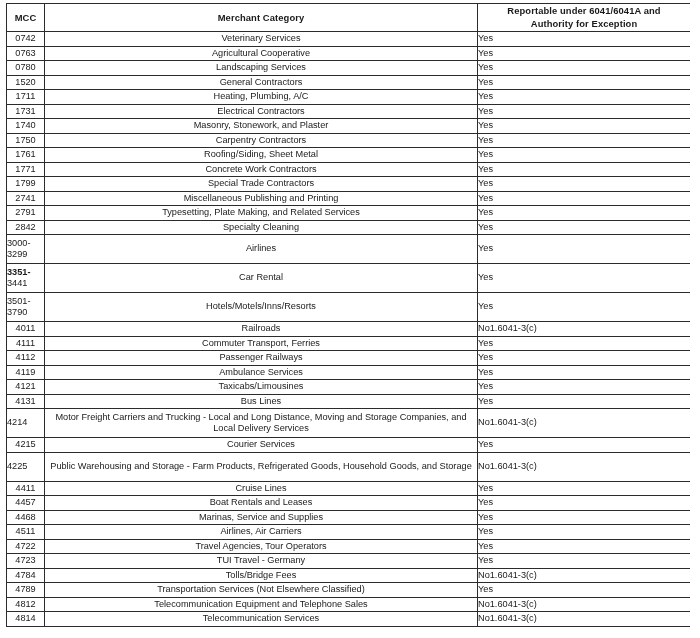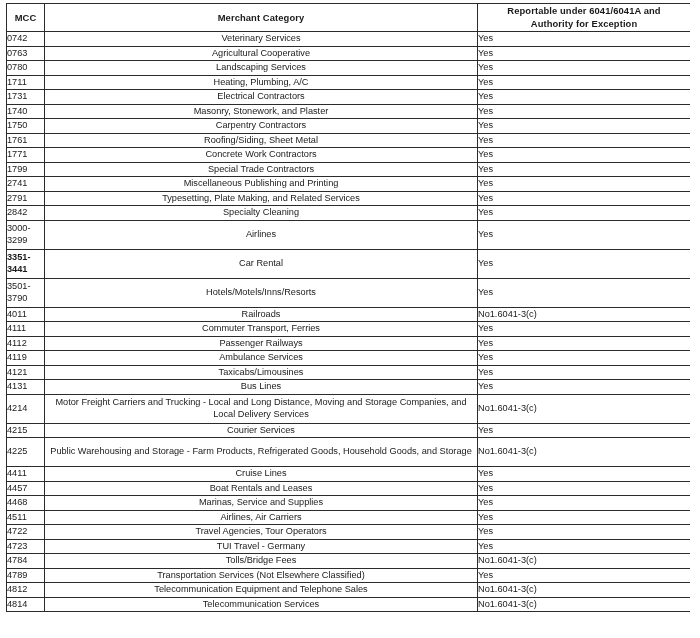--- a/index.html
+++ b/index.html
@@ -64,21 +64,21 @@
     letter-spacing: 0.1px;
   }
   thead th.th-mcc { font-size: 9.4px; }
   thead th.th-rep { line-height: 1.3; }
 
   
   tbody td {
     height: 14.5px;
   }
   td.c-mcc {
-    text-align: left;
+    text-align: center;
     padding-left: 4px;
     padding-right: 2px;
     white-space: normal;
     word-break: break-word;
   }
   td.c-cat {
     text-align: center;
     padding-left: 3px;
     padding-right: 3px;
   }
@@ -127,20 +127,25 @@
             <td class="c-mcc">0763</td>
             <td class="c-cat">Agricultural Cooperative</td>
             <td class="c-rep">Yes</td>
           </tr>
           <tr>
             <td class="c-mcc">0780</td>
             <td class="c-cat">Landscaping Services</td>
             <td class="c-rep">Yes</td>
           </tr>
           <tr>
+            <td class="c-mcc">1520</td>
+            <td class="c-cat">General Contractors</td>
+            <td class="c-rep">Yes</td>
+          </tr>
+          <tr>
             <td class="c-mcc">1711</td>
             <td class="c-cat">Heating, Plumbing, A/C</td>
             <td class="c-rep">Yes</td>
           </tr>
           <tr>
             <td class="c-mcc">1731</td>
             <td class="c-cat">Electrical Contractors</td>
             <td class="c-rep">Yes</td>
           </tr>
           <tr>
@@ -187,21 +192,21 @@
             <td class="c-mcc">
               <span style="display: block;">3000-</span>
               <span style="display: block;">3299</span>
             </td>
             <td class="c-cat">Airlines</td>
             <td class="c-rep">Yes</td>
           </tr>
           <tr class="tall">
             <td class="c-mcc">
               <span style="display: block; font-weight: bold;">3351-</span>
-              <span style="display: block; font-weight: bold;">3441</span>
+              <span style="display: block;">3441</span>
             </td>
             <td class="c-cat">Car Rental</td>
             <td class="c-rep">Yes</td>
           </tr>
           <tr class="tall">
             <td class="c-mcc">
               <span style="display: block;">3501-</span>
               <span style="display: block;">3790</span>
             </td>
             <td class="c-cat">Hotels/Motels/Inns/Resorts</td>

